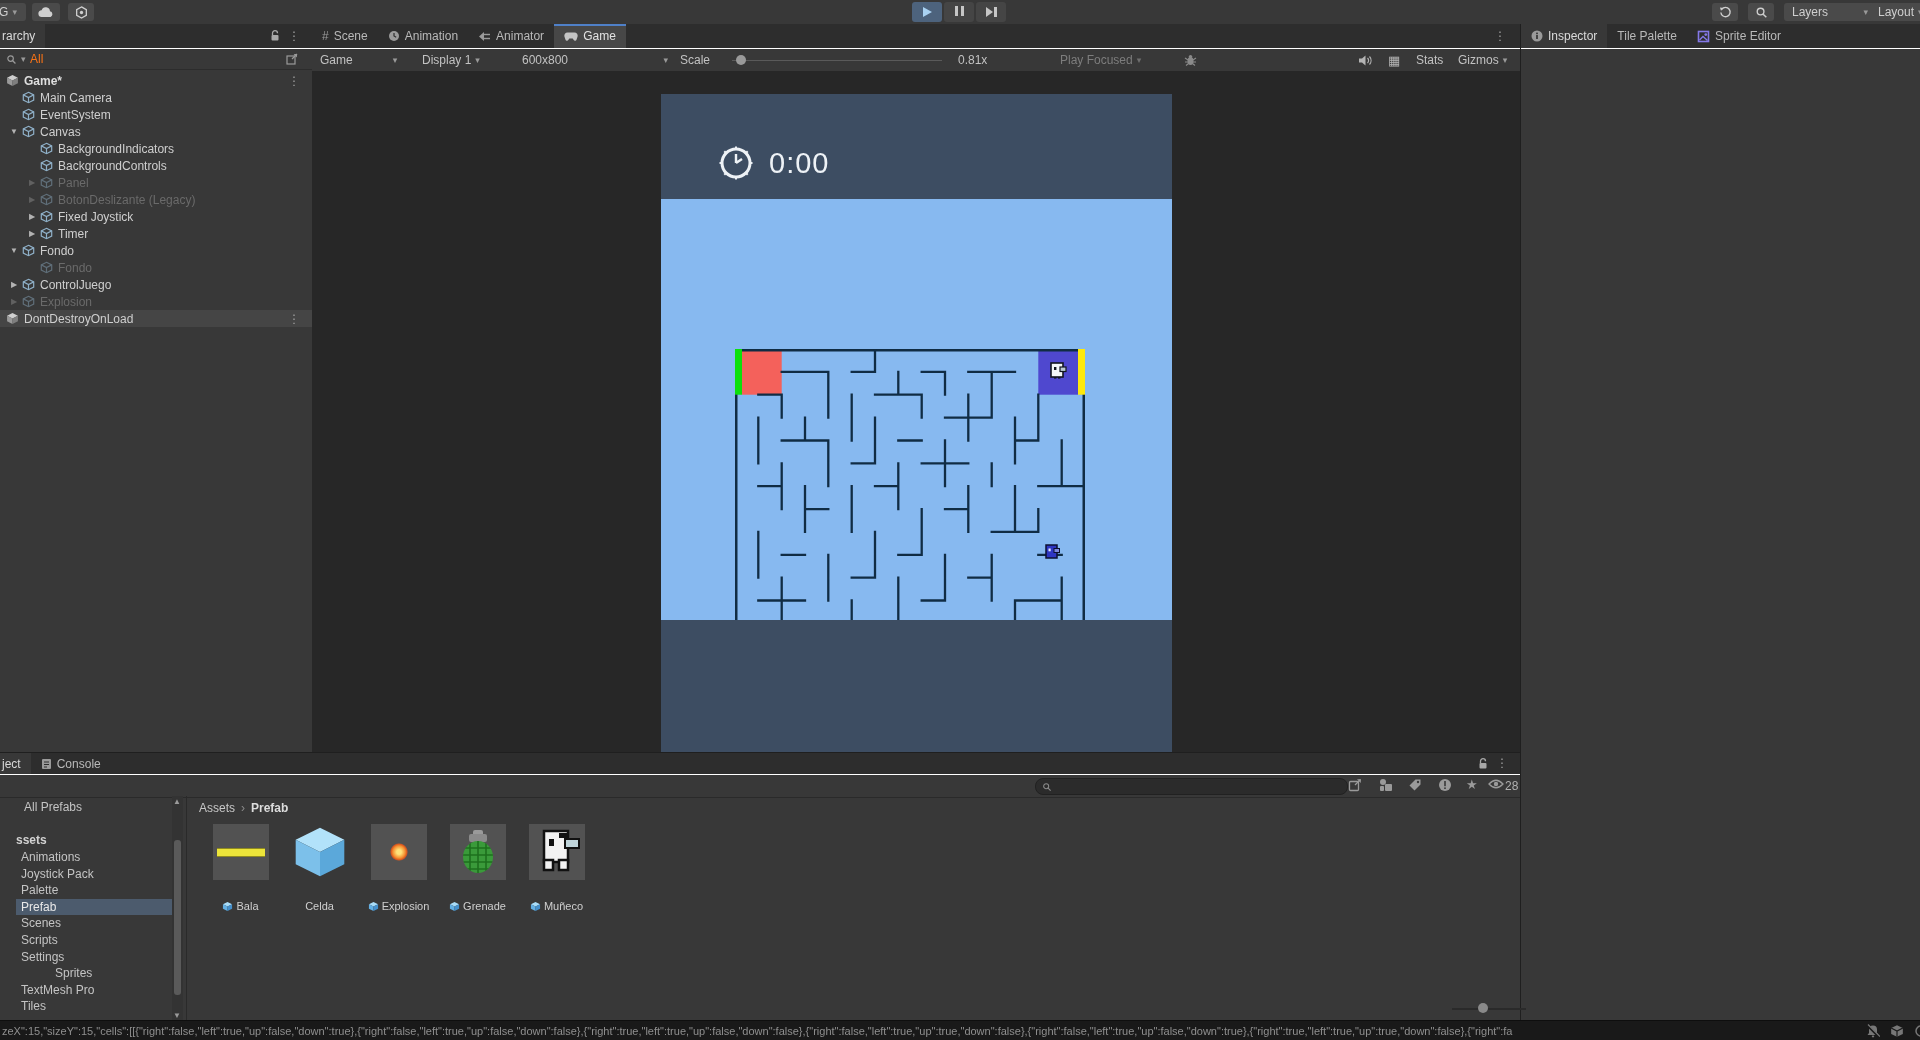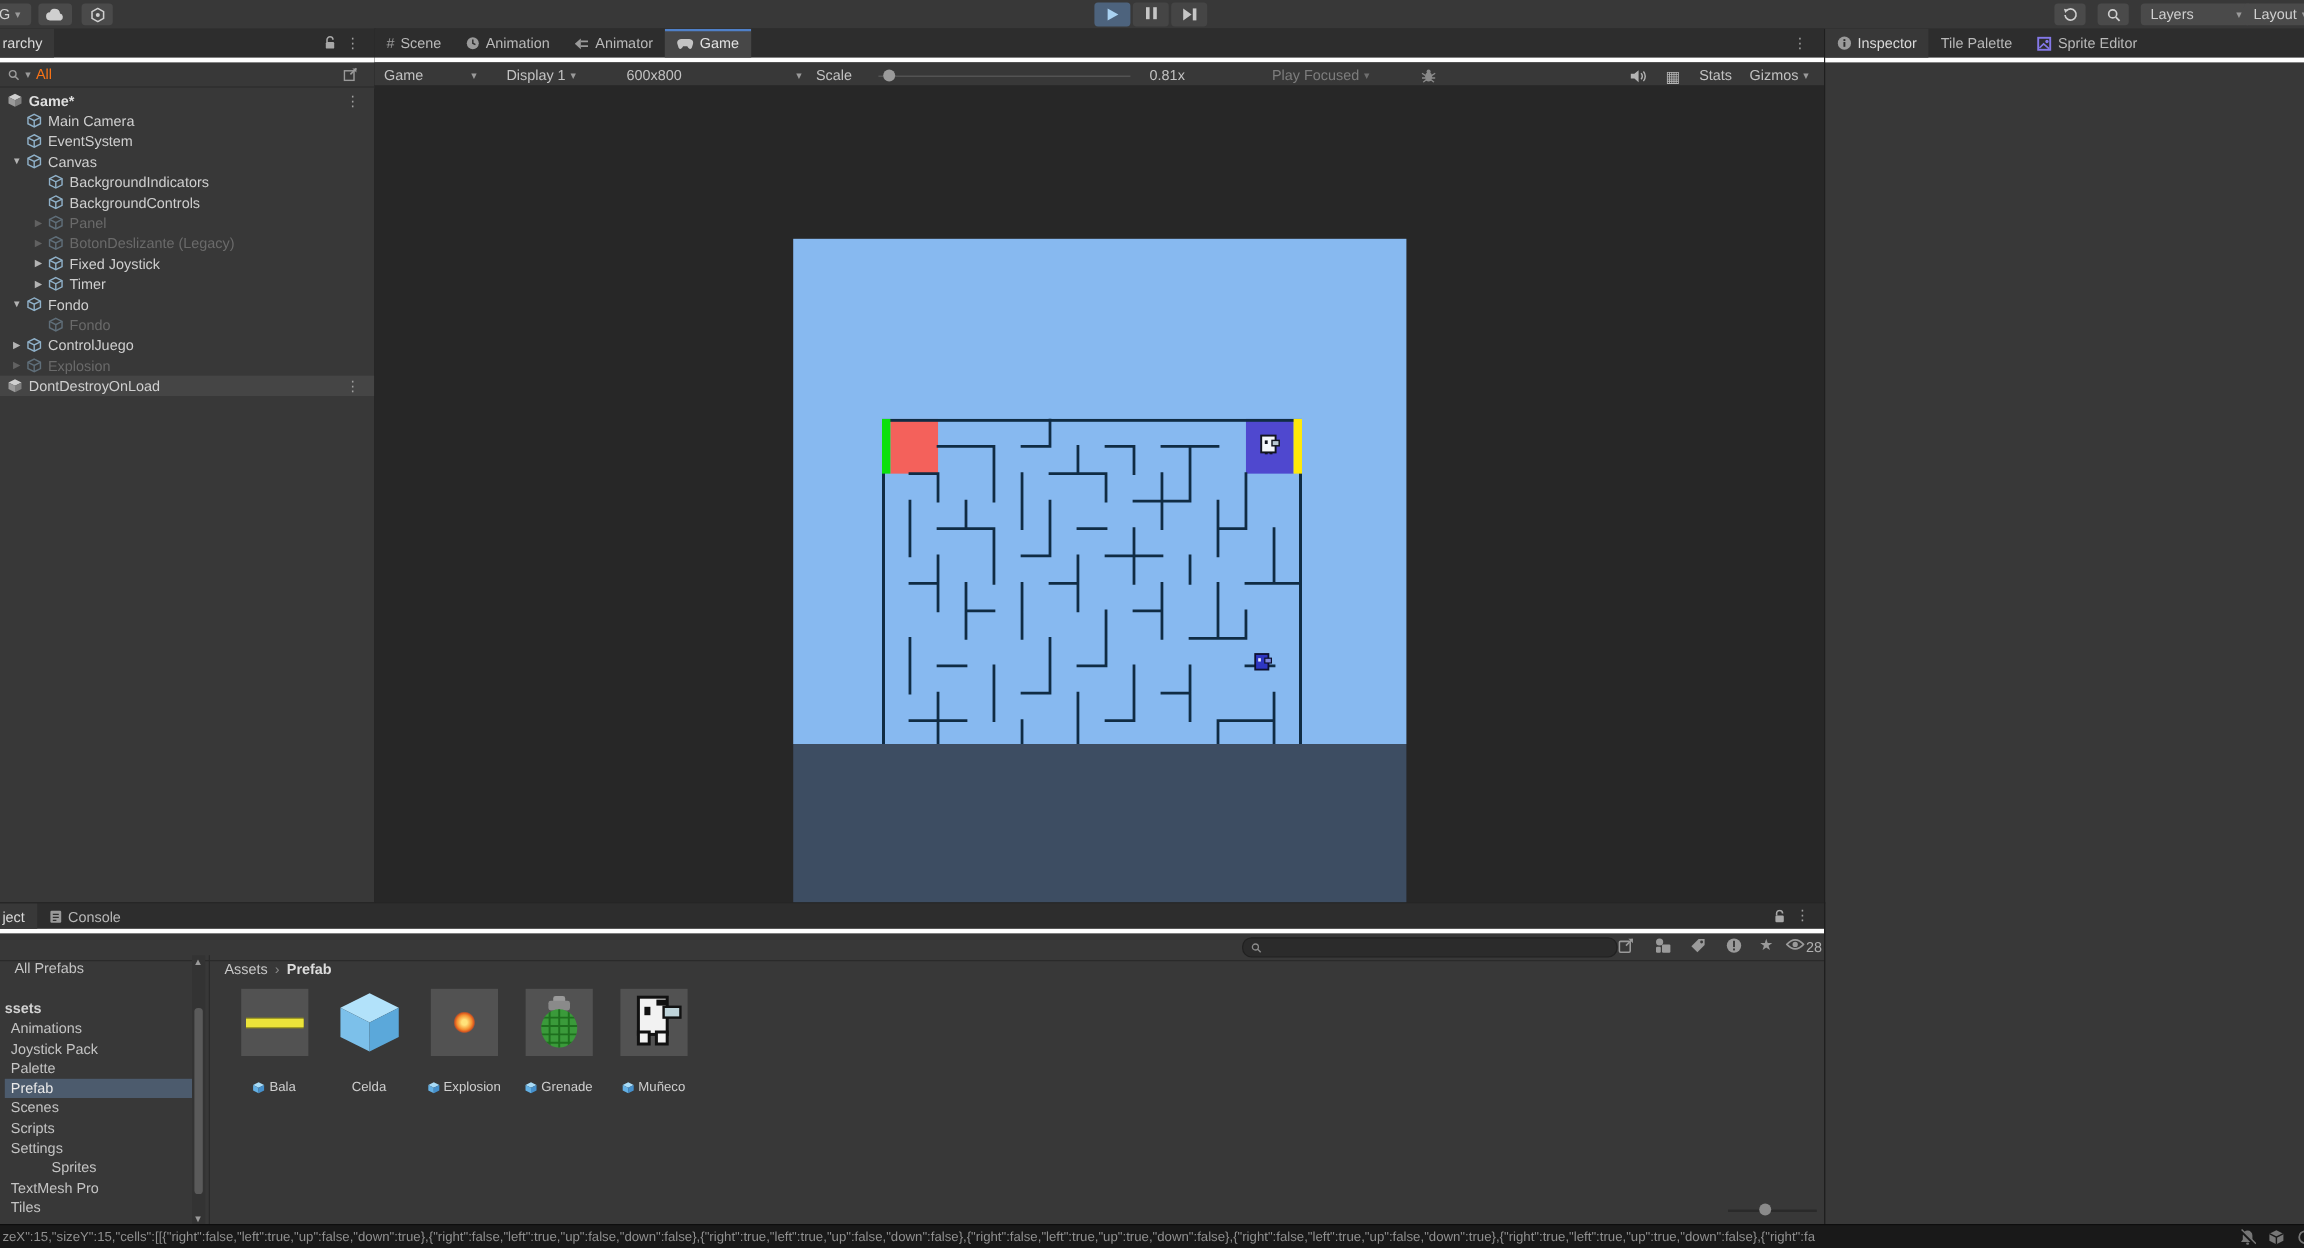--- a/index.html
+++ b/index.html
@@ -15,21 +15,21 @@
   .tb-btn{position:absolute;top:3px;height:18px;background:#4a4a4a;border-radius:3px;display:flex;align-items:center;justify-content:center;color:#cfcfcf;}
   .pc-btn{position:absolute;top:2px;width:30px;height:20px;background:#454545;border-radius:3px;display:flex;align-items:center;justify-content:center;}
   .pc-btn.playing{background:#4d637d;}
   .i-play{width:0;height:0;border-left:9px solid #a9d2f2;border-top:5.5px solid transparent;border-bottom:5.5px solid transparent;}
   .i-pause i{display:inline-block;width:3px;height:10px;background:#c6c6c6;margin:0 1.5px;}
   .i-step{display:flex;align-items:center;}
   .i-step .t{width:0;height:0;border-left:7px solid #c6c6c6;border-top:5px solid transparent;border-bottom:5px solid transparent;}
   .i-step .b{width:2.5px;height:10px;background:#c6c6c6;margin-left:1.5px;}
 
   
-  .tabbar{display:flex;background:#2d2d2d;height:24px;border-bottom:4px solid #ffffff;align-items:stretch;position:relative;}
+  .tabbar{display:flex;background:#2d2d2d;height:24px;border-bottom:1px solid #ffffff;align-items:stretch;position:relative;}
   .tab{display:flex;align-items:center;padding:0 10px;color:#b9b9b9;white-space:nowrap;}
   .tab .ticon{margin-right:5px;display:flex;align-items:center;}
   .tab.active{background:#383838;color:#dadada;}
   .tab.focused{background:#474747;box-shadow:inset 0 2px 0 #4f80c8;color:#e2e2e2;}
 
   
   .hierarchy{left:0;top:24px;width:312px;height:728px;background:#383838;border-right:1px solid #1f1f1f;}
   .hsearch{position:relative;height:20px;border-bottom:1px solid #2c2c2c;display:flex;align-items:center;}
   .hsearch .lbl{color:#f97316;margin-left:8px;}
   .hrow{position:relative;height:17px;display:flex;align-items:center;white-space:nowrap;}
@@ -65,21 +65,21 @@
   .f-sgreen{fill:var(--c-sgreen);} .f-syellow{fill:var(--c-syellow);} .f-sblue{fill:var(--c-sblue);} .f-sred{fill:var(--c-sred);}
 
   
   .inspector{left:1520px;top:24px;width:400px;height:996px;background:#383838;border-left:1px solid #1f1f1f;}
 
   
   .project{left:0;top:752px;width:1520px;height:268px;background:#383838;border-top:1px solid #1f1f1f;border-right:1px solid #1f1f1f;}
   .ptoolbar{position:relative;height:22px;background:#383838;border-bottom:1px solid #2a2a2a;}
   .searchbox{position:absolute;left:1035px;top:3px;width:305px;height:15px;background:#2b2b2b;border:1px solid #212121;border-radius:8px;display:flex;align-items:center;padding-left:6px;}
   .pt-ic{position:absolute;top:3px;color:#9a9a9a;}
-  .pbody{position:absolute;left:4px;top:43px;width:1520px;height:225px;}
+  .pbody{position:absolute;left:16px;top:43px;width:1520px;height:225px;}
   .psidebar{position:absolute;left:0;top:0;width:170px;height:225px;border-right:1px solid #2a2a2a;}
   .frow{position:absolute;left:0;width:156px;height:16px;line-height:16px;padding-left:5px;color:#c4c4c4;white-space:nowrap;overflow:hidden;}
   .frow.selected{background:var(--c-select);color:#e8e8e8;}
   .frow.root{font-weight:bold;color:#d2d2d2;padding-left:0;}
   .pscroll{position:absolute;left:156px;top:0;width:11px;height:225px;background:#333;}
   .pscroll .thumbv{position:absolute;left:2px;width:7px;border-radius:3px;background:#5a5a5a;}
   .pscroll .sarr{position:absolute;left:1px;font-size:8px;color:#9a9a9a;}
   .pmain{position:absolute;left:171px;top:0;right:0;height:225px;}
   .breadcrumb{position:absolute;left:12px;top:0;height:24px;display:flex;align-items:center;gap:6px;}
   .bc-sep{color:#8a8a8a;}
@@ -392,20 +392,39 @@
           <span>Stats</span>
         </div>
       <div class="item" style="left:1146px;">
           <span>Gizmos</span>
           <span class="caret">▾</span>
         </div>
     </div>
 
     <div class="stage">
       <div class="viewport">
+        <div class="vband" style="top:0;height:105px;">
+          <div class="timer">
+            <svg width="36" height="36" viewBox="0 0 36 36">
+              <circle cx="18" cy="18" r="14" fill="none" stroke="#eef2f6" stroke-width="3"></circle>
+              <g stroke="#eef2f6" stroke-width="2">
+                <line x1="18" y1="1.5" x2="18" y2="5"></line>
+                  <line x1="18" y1="31" x2="18" y2="34.5"></line>
+                <line x1="1.5" y1="18" x2="5" y2="18"></line>
+                  <line x1="31" y1="18" x2="34.5" y2="18"></line>
+                <line x1="6.3" y1="6.3" x2="8.7" y2="8.7"></line>
+                  <line x1="27.3" y1="27.3" x2="29.7" y2="29.7"></line>
+                <line x1="6.3" y1="29.7" x2="8.7" y2="27.3"></line>
+                  <line x1="27.3" y1="8.7" x2="29.7" y2="6.3"></line>
+              </g>
+              <path d="M18 18 L18 9 M18 18 L24 14" stroke="#eef2f6" stroke-width="2.4" fill="none"></path>
+            </svg>
+            <span class="ttext">0:00</span>
+          </div>
+        </div>
         <div class="vfield">
           <svg id="maze" viewBox="0 0 350 343" width="350" height="343">
             <g>
               <rect x="7" y="0" width="39.7" height="45.7" class="f-red"></rect>
               <rect x="303.3" y="0" width="39.7" height="45.7" class="f-blue"></rect>
               <rect x="7" y="297.3" width="39.7" height="45.7" class="f-yellow"></rect>
               <rect x="303.3" y="297.3" width="39.7" height="45.7" class="f-green"></rect>
             </g>
             <rect class="maze-border" x="1.25" y="1.25" width="347.5" height="340.5"></rect>
             <path id="maze-walls" class="maze-wall-path" d="M140.0 0.0L140.0 22.9M46.7 45.7L46.7 68.6M93.3 22.9L93.3 68.6M163.3 22.9L163.3 45.7M210.0 22.9L210.0 45.7M256.7 22.9L256.7 68.6M303.3 45.7L303.3 91.5M23.3 68.6L23.3 114.3M70.0 68.6L70.0 91.5M186.7 45.7L186.7 68.6M116.7 45.7L116.7 91.5M233.3 45.7L233.3 91.5M280.0 68.6L280.0 114.3M140.0 68.6L140.0 114.3M46.7 114.3L46.7 160.1M93.3 91.5L93.3 137.2M210.0 91.5L210.0 137.2M256.7 114.3L256.7 137.2M326.7 91.5L326.7 137.2M163.3 114.3L163.3 160.1M70.0 137.2L70.0 182.9M116.7 137.2L116.7 182.9M233.3 137.2L233.3 182.9M280.0 137.2L280.0 182.9M23.3 182.9L23.3 228.7M186.7 160.1L186.7 205.8M303.3 160.1L303.3 182.9M140.0 182.9L140.0 228.7M93.3 205.8L93.3 251.5M256.7 205.8L256.7 251.5M46.7 228.7L46.7 274.4M210.0 205.8L210.0 251.5M326.7 228.7L326.7 274.4M163.3 228.7L163.3 274.4M116.7 251.5L116.7 297.3M280.0 251.5L280.0 297.3M70.0 274.4L70.0 320.1M233.3 274.4L233.3 297.3M186.7 274.4L186.7 320.1M303.3 297.3L303.3 320.1M140.0 297.3L140.0 320.1M46.7 22.9L93.3 22.9M116.7 22.9L140.0 22.9M186.7 22.9L210.0 22.9M233.3 22.9L280.0 22.9M23.3 45.7L46.7 45.7M140.0 45.7L186.7 45.7M210.0 68.6L256.7 68.6M46.7 91.5L93.3 91.5M163.3 91.5L186.7 91.5M280.0 91.5L303.3 91.5M116.7 114.3L140.0 114.3M186.7 114.3L233.3 114.3M23.3 137.2L46.7 137.2M140.0 137.2L163.3 137.2M303.3 137.2L350.0 137.2M70.0 160.1L93.3 160.1M210.0 160.1L233.3 160.1M256.7 182.9L303.3 182.9M46.7 205.8L70.0 205.8M163.3 205.8L186.7 205.8M303.3 205.8L326.7 205.8M116.7 228.7L140.0 228.7M233.3 228.7L256.7 228.7M23.3 251.5L70.0 251.5M186.7 251.5L210.0 251.5M280.0 251.5L326.7 251.5M93.3 274.4L140.0 274.4M233.3 274.4L256.7 274.4M46.7 297.3L93.3 297.3M163.3 297.3L186.7 297.3M256.7 297.3L280.0 297.3M93.3 320.1L116.7 320.1M210.0 320.1L233.3 320.1M280.0 320.1L303.3 320.1"></path>

